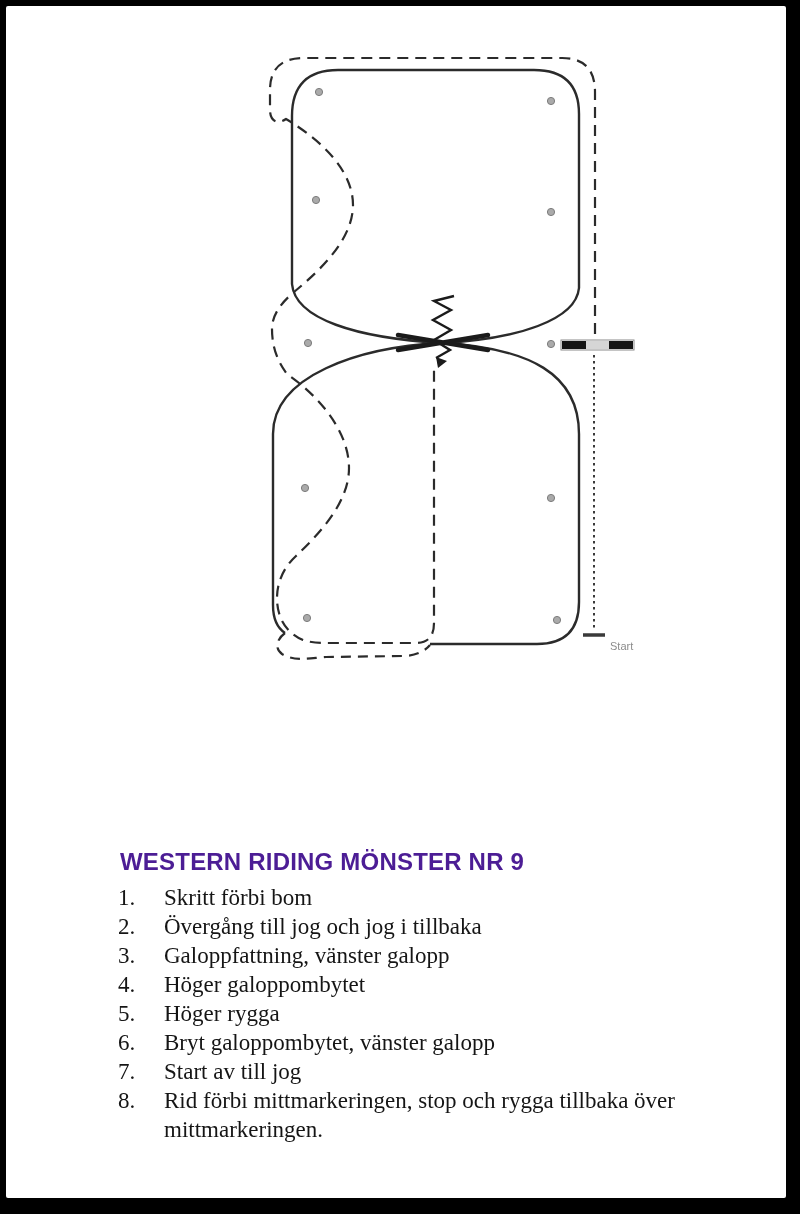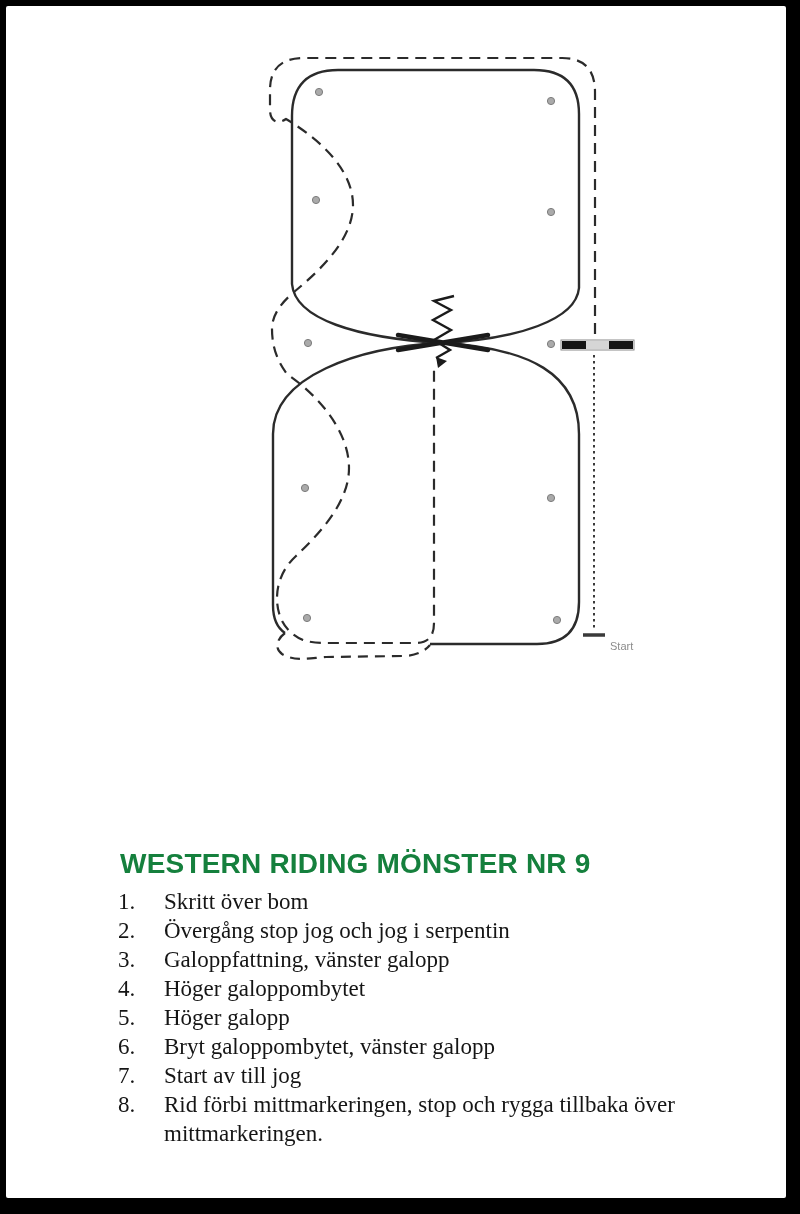--- a/index.html
+++ b/index.html
@@ -9,21 +9,21 @@
     font-family:"Liberation Sans",sans-serif;
   }
   .page{
     position:absolute;left:6px;top:6px;width:780px;height:1192px;
     background:#ffffff;border-radius:2px;
   }
   .diagram-svg{position:absolute;left:0;top:0;}
   .text-block{position:absolute;left:112px;top:842px;width:600px;color:#1c1c1c;}
   .pattern-title{
     font-family:"Liberation Sans",sans-serif;font-weight:bold;
-    font-size:28px;letter-spacing:0.2px;color:#15803d;
+    font-size:24px;letter-spacing:0.2px;color:#4c1d95;
     margin:0 0 7px 2px;white-space:nowrap;
   }
   .pattern-list{
     font-family:"Liberation Serif",serif;font-size:23px;line-height:29px;color:#151515;
   }
   .pattern-row{display:flex;align-items:flex-start;}
   .row-num{width:46px;flex:0 0 46px;}
   .row-text{width:548px;}
 </style>
 </head>
@@ -83,37 +83,37 @@
         <circle cx="301" cy="612" r="3.6" fill="#aaaaaa" stroke="#7d7d7d" stroke-width="1"></circle>
         <circle cx="551" cy="614" r="3.6" fill="#aaaaaa" stroke="#7d7d7d" stroke-width="1"></circle>
       </g>
   </svg>
 
   <div class="text-block">
     <div class="pattern-title">WESTERN RIDING MÖNSTER NR 9</div>
     <div class="pattern-list" id="pattern-list">
         <div class="pattern-row">
           <span class="row-num">1.</span>
-          <span class="row-text">Skritt över bom</span>
+          <span class="row-text">Skritt förbi bom</span>
         </div>
         <div class="pattern-row">
           <span class="row-num">2.</span>
-          <span class="row-text">Övergång stop jog och jog i serpentin</span>
+          <span class="row-text">Övergång till jog och jog i tillbaka</span>
         </div>
         <div class="pattern-row">
           <span class="row-num">3.</span>
           <span class="row-text">Galoppfattning, vänster galopp</span>
         </div>
         <div class="pattern-row">
           <span class="row-num">4.</span>
           <span class="row-text">Höger galoppombytet</span>
         </div>
         <div class="pattern-row">
           <span class="row-num">5.</span>
-          <span class="row-text">Höger galopp</span>
+          <span class="row-text">Höger rygga</span>
         </div>
         <div class="pattern-row">
           <span class="row-num">6.</span>
           <span class="row-text">Bryt galoppombytet, vänster galopp</span>
         </div>
         <div class="pattern-row">
           <span class="row-num">7.</span>
           <span class="row-text">Start av till jog</span>
         </div>
         <div class="pattern-row">

